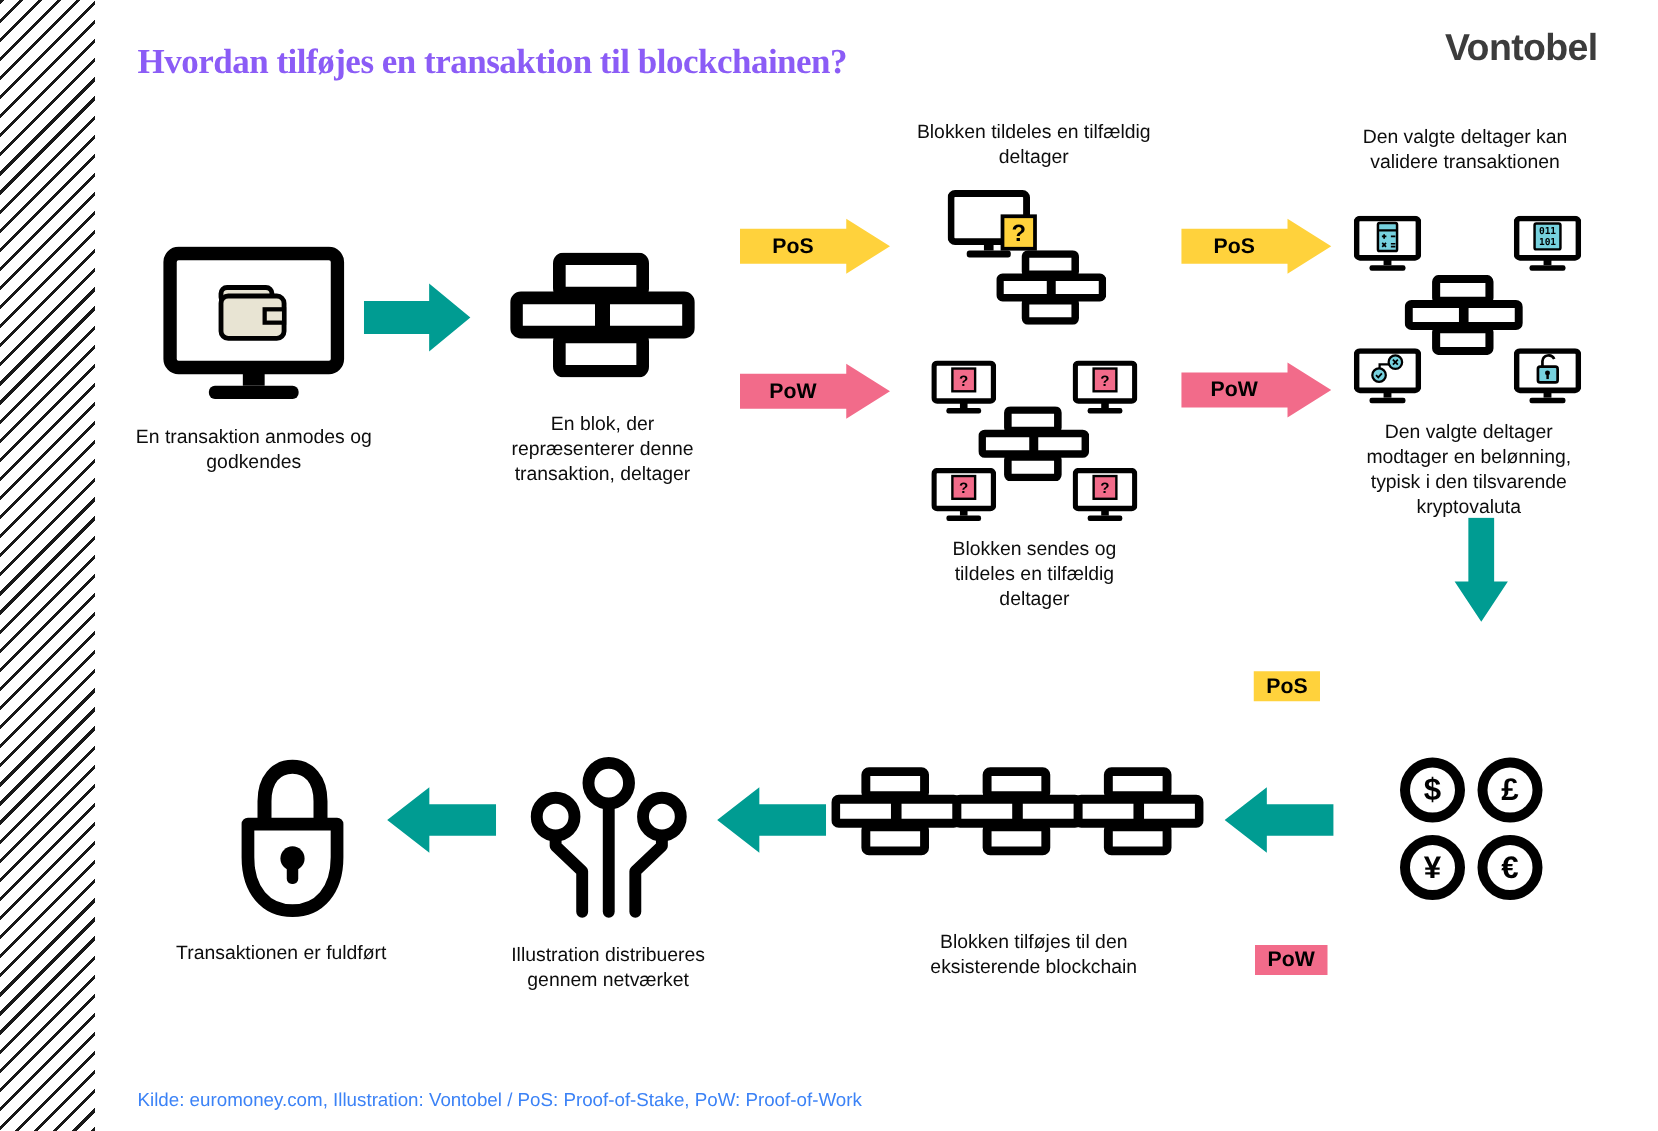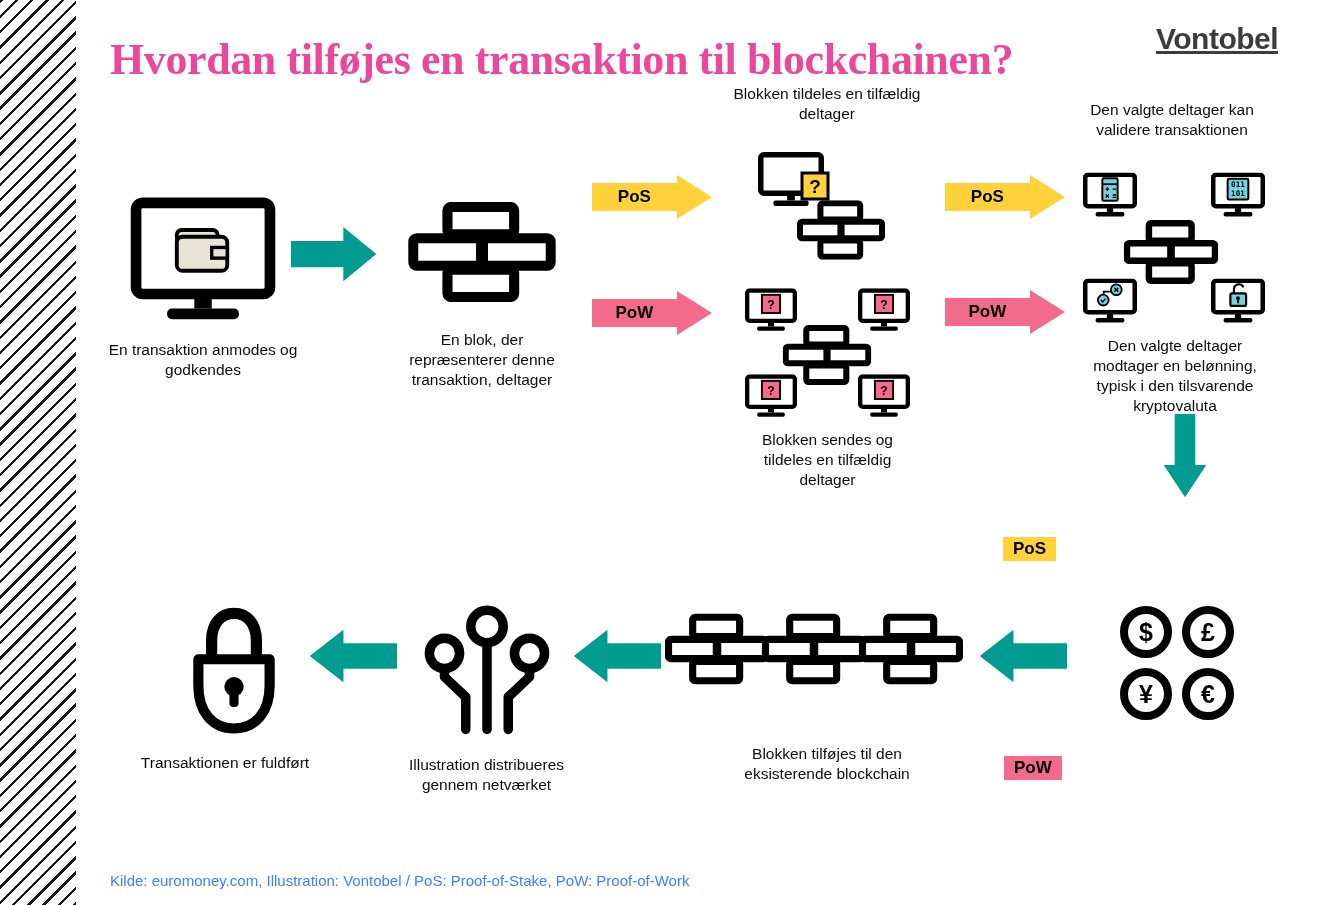--- a/index.html
+++ b/index.html
@@ -1,22 +1,22 @@
 <!DOCTYPE html>
 <html><head>
 <meta charset="utf-8">
 <style>
   html,body{margin:0;padding:0;background:#fff;}
   .canvas{position:relative;width:1326px;height:905px;background:#fff;overflow:hidden;
           font-family:"Liberation Sans",sans-serif;color:#111;}
   .stripes{position:absolute;left:0;top:0;width:76px;height:905px;
            background:repeating-linear-gradient(135deg,#191919 0,#191919 2.4px,#fff 2.4px,#fff 10.8px);}
   .title{position:absolute;left:110px;top:34px;font-family:"Liberation Serif",serif;
-         font-weight:bold;font-size:44px;letter-spacing:-.4px;color:#ec4899;white-space:nowrap;}
-  .logo{position:absolute;left:1156px;top:22px;font-size:30px;font-weight:bold;color:#3c3c3c;letter-spacing:-.5px;text-decoration:underline;}
+         font-weight:bold;font-size:28px;letter-spacing:-.4px;color:#8b5cf6;white-space:nowrap;}
+  .logo{position:absolute;left:1156px;top:22px;font-size:30px;font-weight:bold;color:#3c3c3c;letter-spacing:-.5px;}
   .cap{position:absolute;font-size:15.5px;line-height:1.3;text-align:center;color:#0d0d0d;}
   .footer{position:absolute;left:110px;top:872px;font-size:15px;color:#3b82f6;}
   .abs{position:absolute;}
   .arrow-svg{position:absolute;}
   .flow-arrow{position:absolute;}
   .flow-arrow svg{position:absolute;left:0;top:0;width:100%;height:100%;}
   .alabel{position:absolute;left:0;width:70%;top:50%;transform:translateY(-50%);
           text-align:center;font-weight:bold;font-size:17px;color:#000;}
   .badge{position:absolute;font-weight:bold;font-size:17px;padding:2px 10px;color:#000;}
   .badge.pos{background:#FFD23C;}
@@ -88,21 +88,21 @@
       </svg>
     <span class="alabel">PoS</span>
   </div>
   <div class="flow-arrow" style="left:592px;top:290px;width:121px;height:46px;">
     <svg viewBox="0 0 121 46" preserveAspectRatio="none">
         <polygon points="0,9 85,9 85,1 120,23 85,45 85,37 0,37" fill="#F26B8A"></polygon>
       </svg>
     <span class="alabel">PoW</span>
   </div>
 
-  <div class="cap" style="left:712px;top:84px;width:230px;">Blokken tildeles en tilfældig deltager</div>
+  <div class="cap" style="left:712px;top:96px;width:230px;">Blokken tildeles en tilfældig deltager</div>
   <svg class="abs" style="left:758px;top:152px;width:82px;height:64px;" viewBox="0 0 82 64">
     <use href="#monitor" x="0" y="0" width="66" height="55"></use>
     <rect x="44" y="21" width="26" height="26" fill="#FFD23C" stroke="#000" stroke-width="3"></rect>
     <text x="57" y="41" font-size="19" font-weight="bold" text-anchor="middle" fill="#000">?</text>
   </svg>
   <svg class="abs" style="left:797px;top:200px;width:88px;height:60px;" viewBox="0 0 124 84">
     <use href="#block" width="124" height="84"></use>
   </svg>
 
   <div class="cluster" style="left:745px;top:288px;width:165px;height:130px;">

